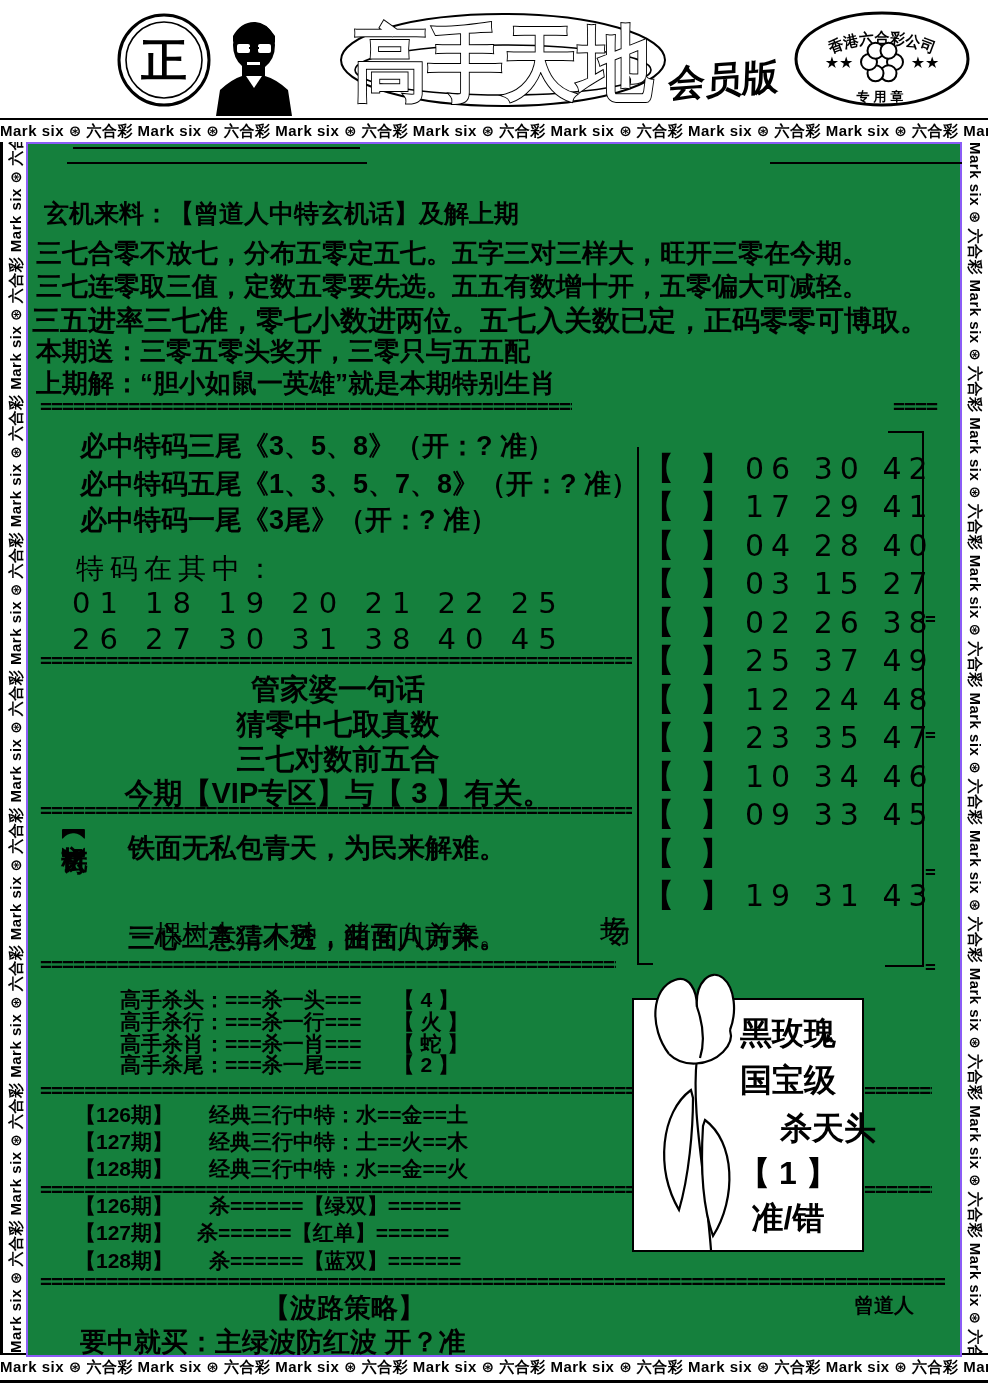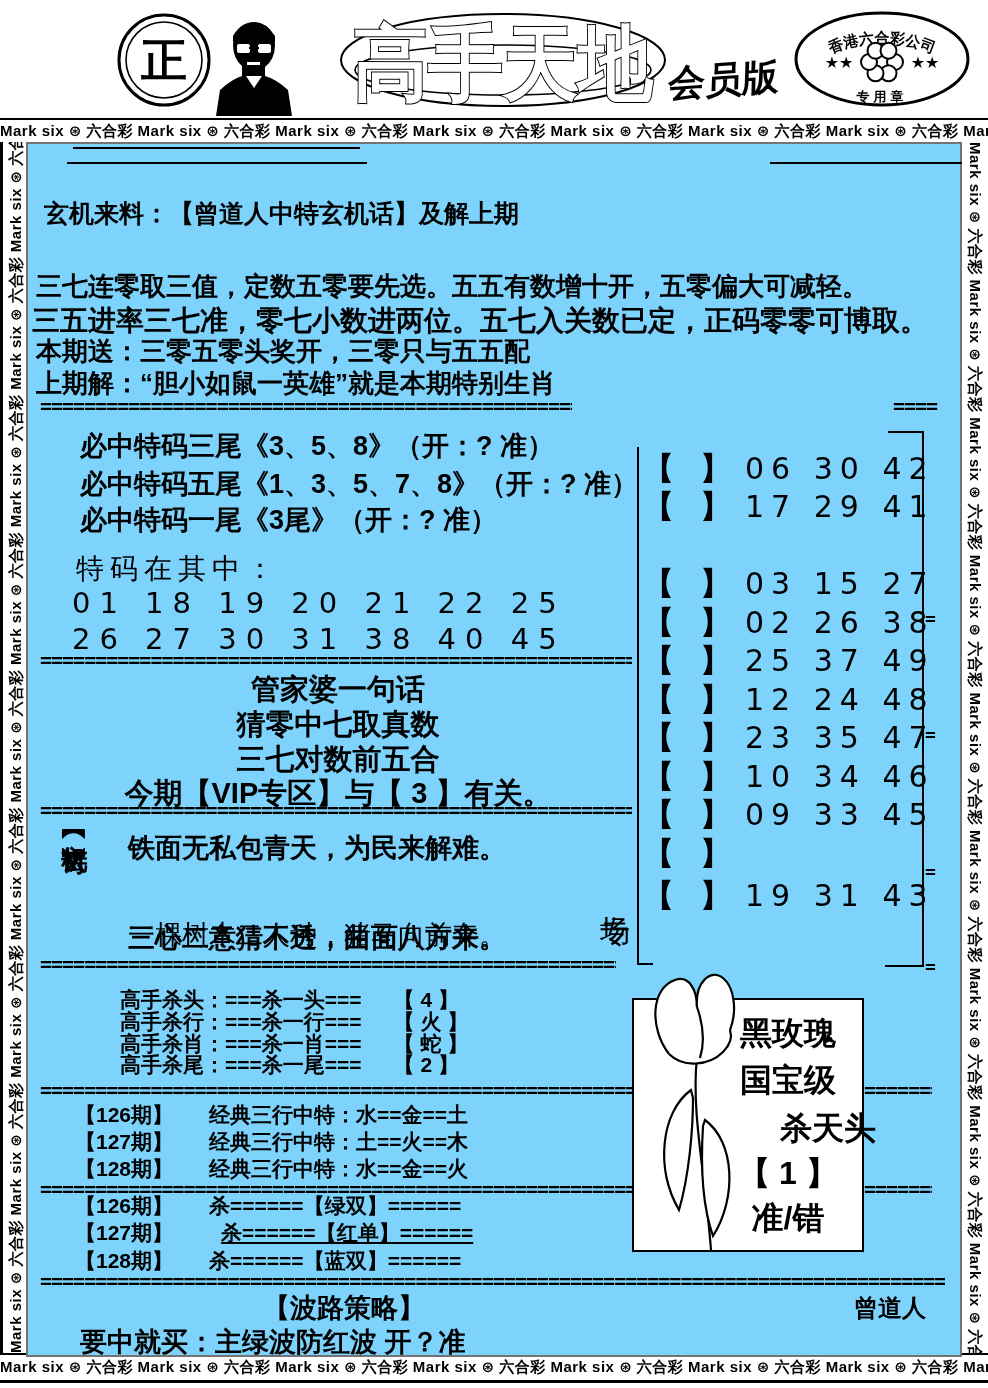--- a/index.html
+++ b/index.html
@@ -10,21 +10,21 @@
   .band{position:absolute;background:#fff;overflow:hidden;white-space:nowrap;
         font-weight:bold;font-size:15px;letter-spacing:0.5px;}
   .band-top{left:0;top:118px;width:988px;height:24px;border-top:2px solid #000;border-bottom:2px solid #000;line-height:22px;}
   .band-bottom{left:0;top:1353px;width:988px;height:25px;border-top:2px solid #000;border-bottom:3px solid #000;line-height:23px;}
   .band-left{left:0;top:142px;width:26px;height:1211px;border-left:3px solid #000;border-right:2px solid #000;}
   .band-right{left:958px;top:142px;width:30px;height:1211px;border-left:2px solid #000;border-right:3px solid #000;}
   .vtext{position:absolute;white-space:nowrap;font-weight:bold;font-size:15px;letter-spacing:0.5px;}
   .band-left .vtext{left:50%;top:1211px;transform:rotate(-90deg);transform-origin:0 0;margin-left:-9px;}
   .band-right .vtext{left:50%;top:0;transform:rotate(90deg);transform-origin:0 0;margin-left:9px;}
   
-  .content{position:absolute;left:26px;top:142px;width:932px;height:1211px;border:2px solid #737373;background:#7dd3fc;}
+  .content{position:absolute;left:26px;top:142px;width:932px;height:1211px;border:2px solid #8b5cf6;background:#15803d;}
   .hline{position:absolute;height:2px;background:#000;}
   .vline{position:absolute;width:2px;background:#000;}
   .sep{position:absolute;overflow:hidden;white-space:nowrap;font-weight:bold;font-size:20px;
        letter-spacing:-1px;height:22px;line-height:20px;font-family:"DejaVu Sans Mono",monospace;}
   .heavy{font-weight:900;}
   .ln{position:absolute;white-space:nowrap;}
   .ctr{text-align:center;}
   
   .col-row{position:absolute;left:615px;height:38px;white-space:nowrap;}
   .cb{font-weight:900;font-size:31px;line-height:38px;vertical-align:top;}
@@ -106,20 +106,21 @@
       <div class="vtext">Mark six ⊛ 六合彩 Mark six ⊛ 六合彩 Mark six ⊛ 六合彩 Mark six ⊛ 六合彩 Mark six ⊛ 六合彩 Mark six ⊛ 六合彩 Mark six ⊛ 六合彩 Mark six ⊛ 六合彩 Mark six ⊛ 六合彩 Mark six ⊛ 六合彩 Mark six ⊛ 六合彩 Mark six ⊛ 六合彩 Mark six ⊛ 六合彩 Mark six ⊛ 六合彩 </div>
     </div>
 
   <div class="content">
 
     <div class="hline" style="left:45px;top:3px;width:287px;"></div>
     <div class="hline" style="left:39px;top:18px;width:300px;"></div>
     <div class="hline" style="left:742px;top:18px;width:192px;"></div>
 
     <div class="ln heavy" style="left:16px;top:53px;font-size:25px;">玄机来料：【曾道人中特玄机话】及解上期</div>
+    <div class="ln heavy" style="left:8px;top:92px;font-size:26px;">三七合零不放七，分布五零定五七。五字三对三样大，旺开三零在今期。</div>
     <div class="ln heavy" style="left:8px;top:125px;font-size:26px;">三七连零取三值，定数五零要先选。五五有数增十开，五零偏大可减轻。</div>
     <div class="ln heavy" style="left:4px;top:158px;font-size:28px;">三五进率三七准，零七小数进两位。五七入关数已定，正码零零可博取。</div>
     <div class="ln heavy" style="left:8px;top:190px;font-size:26px;">本期送：三零五零头奖开，三零只与五五配</div>
     <div class="ln heavy" style="left:8px;top:222px;font-size:26px;">上期解：“胆小如鼠一英雄”就是本期特别生肖</div>
 
     <div class="sep" style="left:12px;top:252px;width:532px;">====================================================================================================</div>
     <div class="sep" style="left:865px;top:252px;width:50px;">====</div>
 
     <div class="ln heavy" style="left:52px;top:284px;font-size:27px;">必中特码三尾《3、5、8》（开：? 准）</div>
     <div class="ln heavy" style="left:52px;top:322px;font-size:27px;">必中特码五尾《1、3、5、7、8》（开：? 准）</div>
@@ -172,44 +173,45 @@
       <span>【128期】</span><span style="margin-left:36px;">经典三行中特：水==金==火</span>
     </div>
 
     <div class="sep" style="left:12px;top:1035px;width:592px;">====================================================================================================</div>
     <div class="sep" style="left:836px;top:1035px;width:68px;">====================================================================================================</div>
 
     <div class="ln" style="left:47px;top:1048px;font-size:21px;font-weight:700;">
       <span>【126期】</span><span style="margin-left:36px;font-weight:900;margin-top:43px;">杀======【绿双】======</span>
     </div>
     <div class="ln" style="left:47px;top:1075px;font-size:21px;font-weight:700;">
-      <span>【127期】</span><span style="margin-left:48px;font-weight:900;text-decoration:underline;">杀======【红单】======</span>
+      <span>【127期】</span><span style="margin-left:24px;font-weight:900;">杀======【红单】======</span>
     </div>
     <div class="ln" style="left:47px;top:1103px;font-size:21px;font-weight:700;">
       <span>【128期】</span><span style="margin-left:36px;font-weight:900;">杀======【蓝双】======</span>
     </div>
 
     <div class="sep" style="left:12px;top:1127px;width:905px;">====================================================================================================</div>
 
     <div class="ln heavy" style="left:235px;top:1146px;font-size:27px;">【波路策略】</div>
-    <div class="ln" style="left:826px;top:1148px;font-size:24px;font-weight:700;font-family:Liberation Serif, serif;">曾道人</div>
+    <div class="ln" style="left:826px;top:1148px;font-size:20px;font-weight:700;font-family:Liberation Serif, serif;">曾道人</div>
     <div class="ln heavy" style="left:52px;top:1180px;font-size:27px;">要中就买：主绿波防红波  开？准</div>
 
     <div class="vline" style="left:609px;top:303px;height:518px;"></div>
     <div class="hline" style="left:609px;top:819px;width:16px;"></div>
     <div class="vline" style="left:894px;top:287px;height:536px;"></div>
     <div class="hline" style="left:860px;top:287px;width:34px;"></div>
     <div class="hline" style="left:857px;top:821px;width:37px;"></div>
     <div class="mini-eq" style="top:464px;">=</div>
     <div class="mini-eq" style="top:580px;">=</div>
     <div class="mini-eq" style="top:717px;">=</div>
     <div class="mini-eq" style="top:812px;">=</div>
 
     <div class="col-row" style="top:306px;"><span class="cb">【</span><span class="cb close">】</span><span class="nums">06 30 42</span></div>
     <div class="col-row" style="top:344px;"><span class="cb">【</span><span class="cb close">】</span><span class="nums">17 29 41</span></div>
+    <div class="col-row" style="top:383px;"><span class="cb">【</span><span class="cb close">】</span><span class="nums">04 28 40</span></div>
     <div class="col-row" style="top:421px;"><span class="cb">【</span><span class="cb close">】</span><span class="nums">03 15 27</span></div>
     <div class="col-row" style="top:460px;"><span class="cb">【</span><span class="cb close">】</span><span class="nums">02 26 38</span></div>
     <div class="col-row" style="top:498px;"><span class="cb">【</span><span class="cb close">】</span><span class="nums">25 37 49</span></div>
     <div class="col-row" style="top:537px;text-align:right;"><span class="cb">【</span><span class="cb close">】</span><span class="nums">12 24 48</span></div>
     <div class="col-row" style="top:575px;"><span class="cb">【</span><span class="cb close">】</span><span class="nums">23 35 47</span></div>
     <div class="col-row" style="top:614px;"><span class="cb">【</span><span class="cb close">】</span><span class="nums">10 34 46</span></div>
     <div class="col-row" style="top:652px;"><span class="cb">【</span><span class="cb close">】</span><span class="nums">09 33 45</span></div>
     <div class="col-row" style="top:691px;"><span class="cb">【</span><span class="cb close">】</span><span class="nums"></span></div>
     <div class="col-row" style="top:733px;"><span class="cb">【</span><span class="cb close">】</span><span class="nums">19 31 43</span></div>
 

